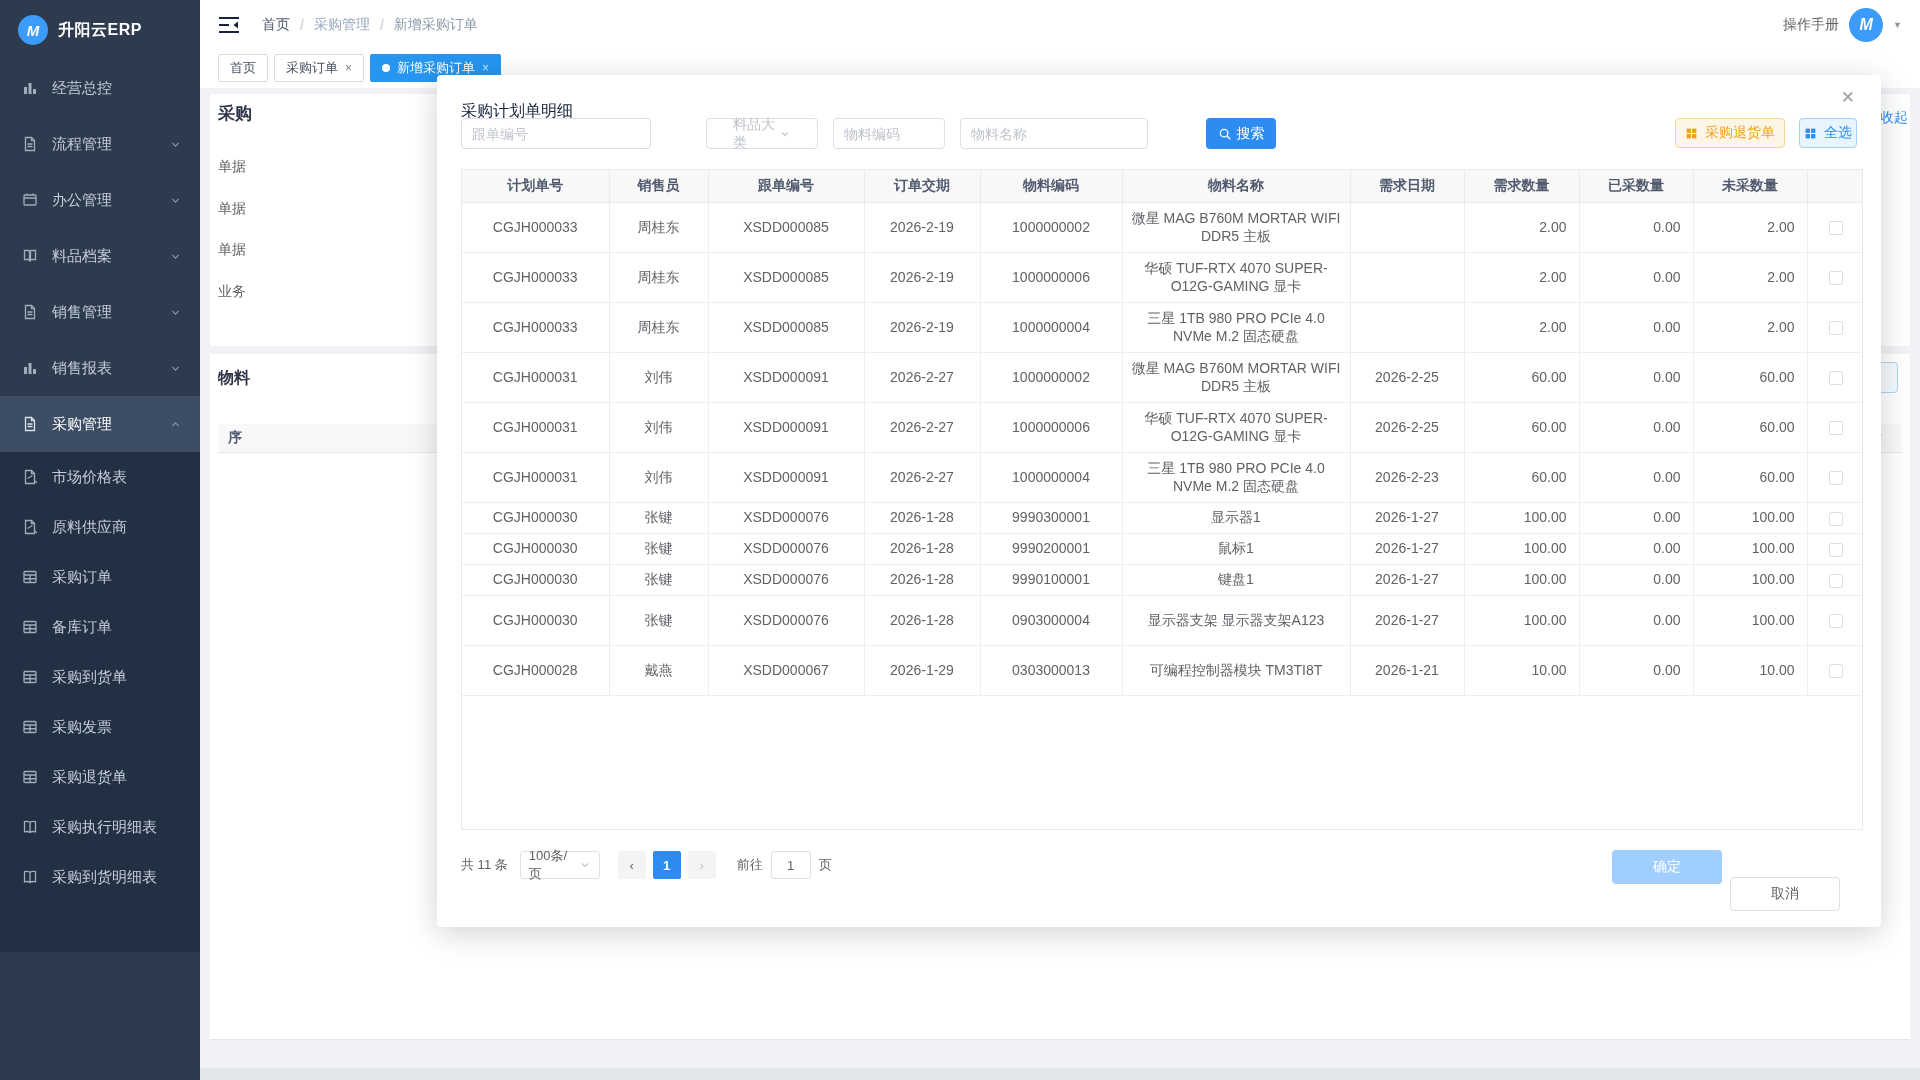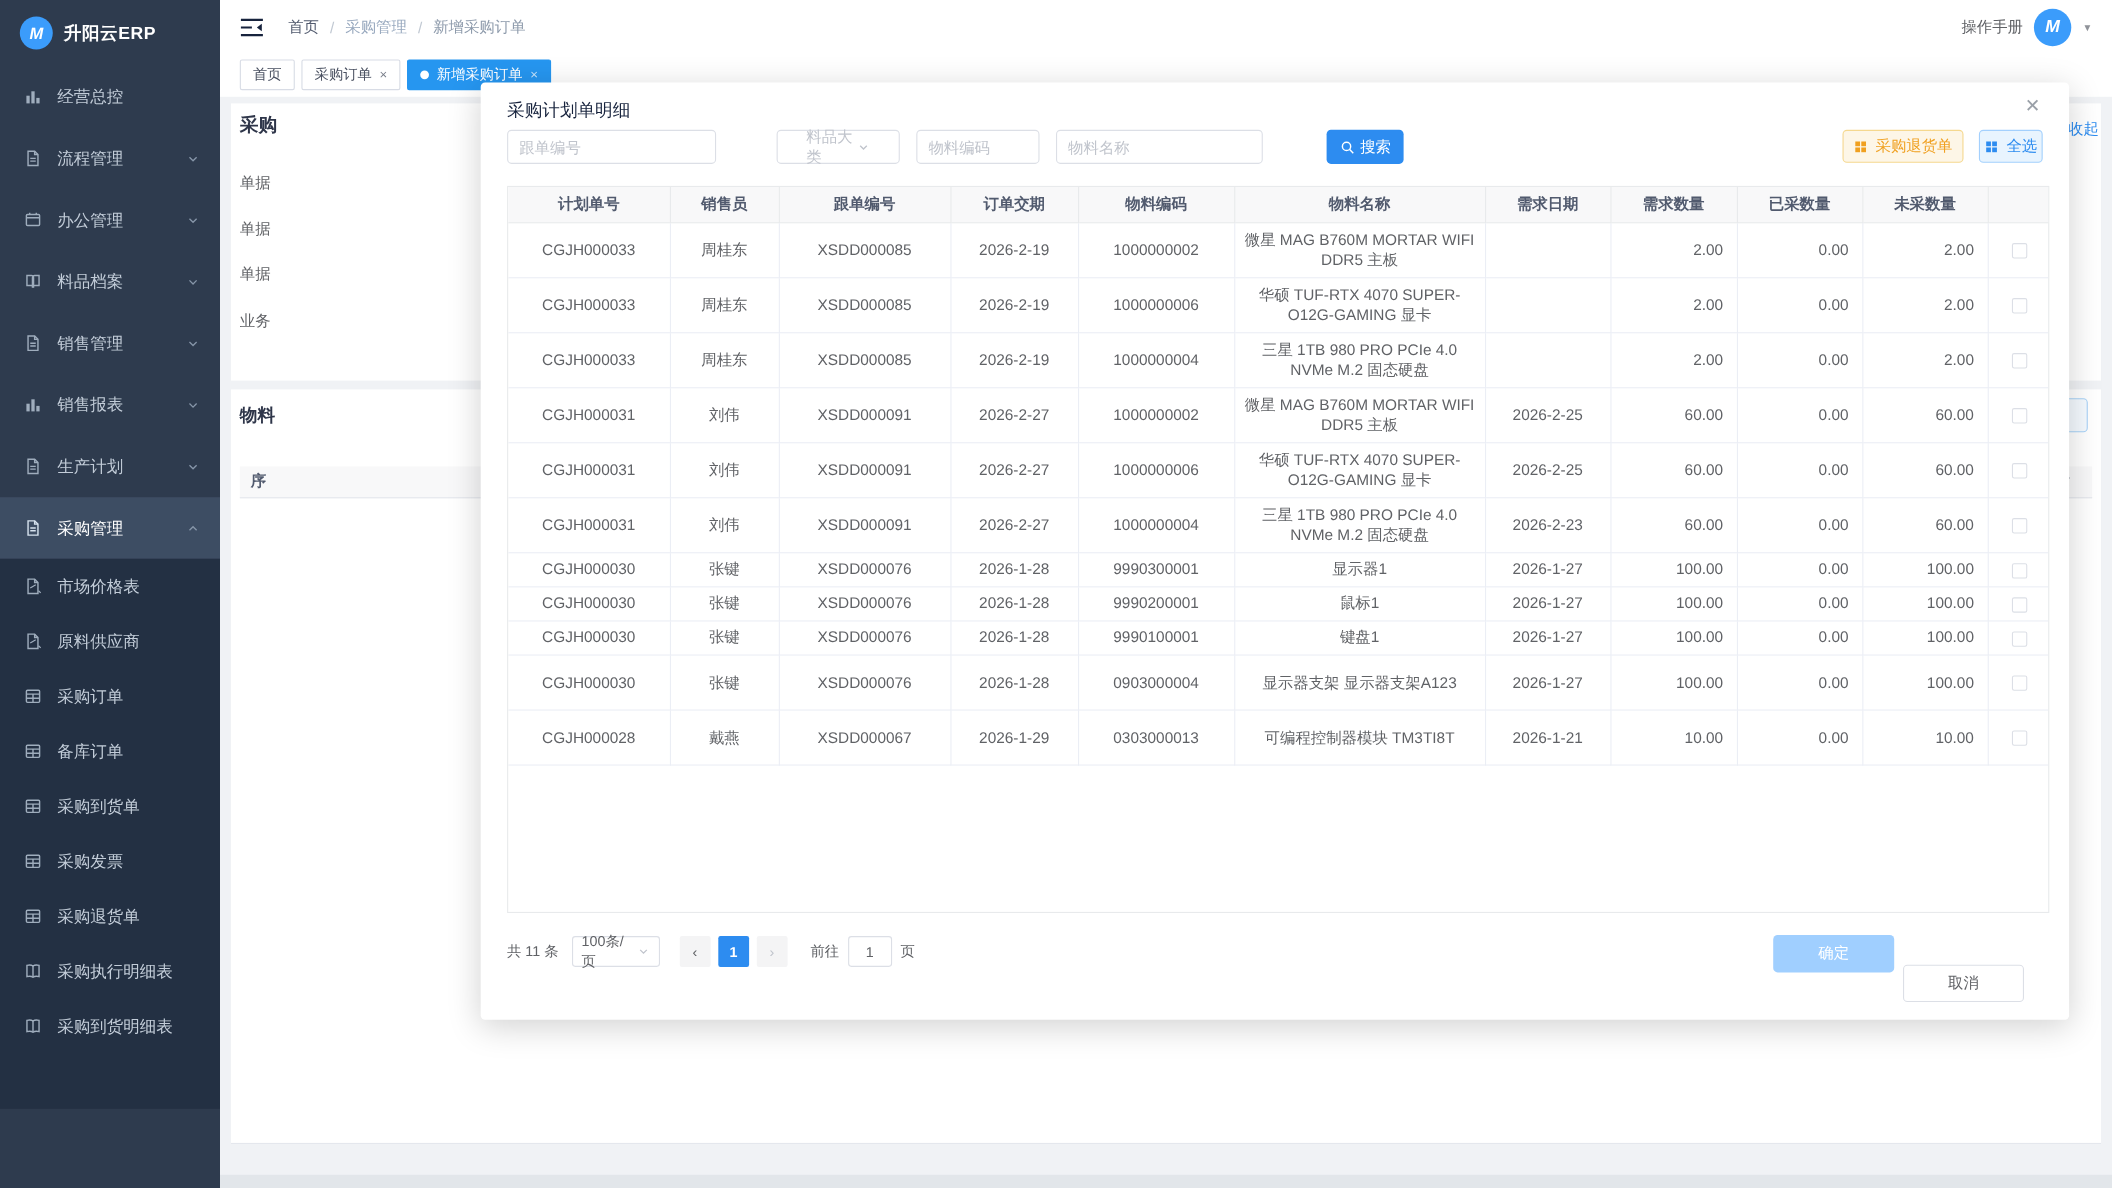--- a/index.html
+++ b/index.html
@@ -59,21 +59,21 @@
   .bg-add-material { top:8px; right:12px; width:115px; background:#f5faff; border:1px solid #a9d3f8; color:#2d8cf0; gap:7px; }
   .bg-thead { position:absolute; top:70px; left:8px; right:8px; height:29px; background:#f8f8f9; border-bottom:1px solid #e4e7ed; font-weight:bold; color:#515a6e; font-size:14px; }
   .bg-th-seq { position:absolute; left:10px; top:5px; }
   .bg-th-seg { position:absolute; top:0; height:29px; display:flex; align-items:center; justify-content:center; border-left:1px solid #e4e7ed; }
   .bg-th-note { left:1470px; width:144px; }
   .bg-th-action { left:1614px; width:70px; }
   .bottom-band { position:absolute; left:0; right:0; bottom:0; height:12px; background:#e2e6ea; }
 
   
   .modal { position:absolute; left:237px; top:75px; width:1444px; height:852px; background:#fff; border-radius:4px; box-shadow:0 6px 30px rgba(0,0,0,.18); z-index:20; }
-  .modal-title { position:absolute; left:24px; top:15px; font-size:16px; color:#17233d; font-weight:500; }
+  .modal-title { position:absolute; left:24px; top:26px; font-size:16px; color:#17233d; font-weight:500; }
   .modal-close { position:absolute; right:26px; top:12px; font-size:17px; color:#9aa0a8; cursor:pointer; }
   .filters { position:absolute; left:24px; top:43px; width:1396px; height:32px; }
   .f-input { position:absolute; top:0; height:31px; border:1px solid #dcdfe6; border-radius:4px; padding:0 10px; font-size:14px; color:#606266; background:#fff; font-family:inherit; }
   .f-input::placeholder { color:#c0c4cc; }
   .f-select { position:absolute; top:0; height:31px; border:1px solid #dcdfe6; border-radius:4px; padding:0 26px; font-size:14px; color:#c0c4cc; display:flex; align-items:center; justify-content:space-between; cursor:pointer; background:#fff; }
   .f-select .sel-chev { color:#c0c4cc; display:flex; }
   .btn { display:flex; align-items:center; justify-content:center; border-radius:4px; font-size:14px; cursor:pointer; }
   .btn-search { position:absolute; left:745px; top:0; width:70px; height:31px; background:#2d8cf0; color:#fff; gap:5px; }
   .btn-return { position:absolute; right:72px; top:0; width:110px; height:30px; background:#fdf6e7; border:1px solid #f5d88f; color:#f0a020; gap:7px; }
   .btn-selall { position:absolute; right:0; top:0; width:58px; height:30px; background:#e8f4fe; border:1px solid #a3d0fd; color:#2d8cf0; gap:7px; }
@@ -188,35 +188,20 @@
           <span class="mi-icon">
             <svg viewBox="0 0 16 16" width="16" height="16" fill="none" stroke="currentColor" stroke-width="1.3">
               <g fill="currentColor" stroke="none">
                 <rect x="2" y="7" width="3" height="7"></rect>
                 <rect x="6.5" y="3" width="3" height="11"></rect>
                 <rect x="11" y="9" width="3" height="5"></rect>
               </g>
             </svg>
           </span>
           <span class="mi-label">销售报表</span>
-          <span class="mi-arrow">
-            <svg viewBox="0 0 16 16" width="13" height="13" fill="none" stroke="currentColor" stroke-width="1.5">
-              <path d="M4 6l4 4 4-4"></path>
-            </svg>
-          </span>
-        </div>
-        <div class="menu-item">
-          <span class="mi-icon">
-            <svg viewBox="0 0 16 16" width="16" height="16" fill="none" stroke="currentColor" stroke-width="1.3">
-              <path d="M3.5 1.5h6l3 3v10h-9z"></path>
-              <path d="M9.5 1.5v3h3"></path>
-              <path d="M5.5 8h5M5.5 10.5h5"></path>
-            </svg>
-          </span>
-          <span class="mi-label">生产计划</span>
           <span class="mi-arrow">
             <svg viewBox="0 0 16 16" width="13" height="13" fill="none" stroke="currentColor" stroke-width="1.5">
               <path d="M4 6l4 4 4-4"></path>
             </svg>
           </span>
         </div>
         <div class="menu-item active">
           <span class="mi-icon">
             <svg viewBox="0 0 16 16" width="16" height="16" fill="none" stroke="currentColor" stroke-width="1.3">
               <path d="M3.5 1.5h6l3 3v10h-9z"></path>

